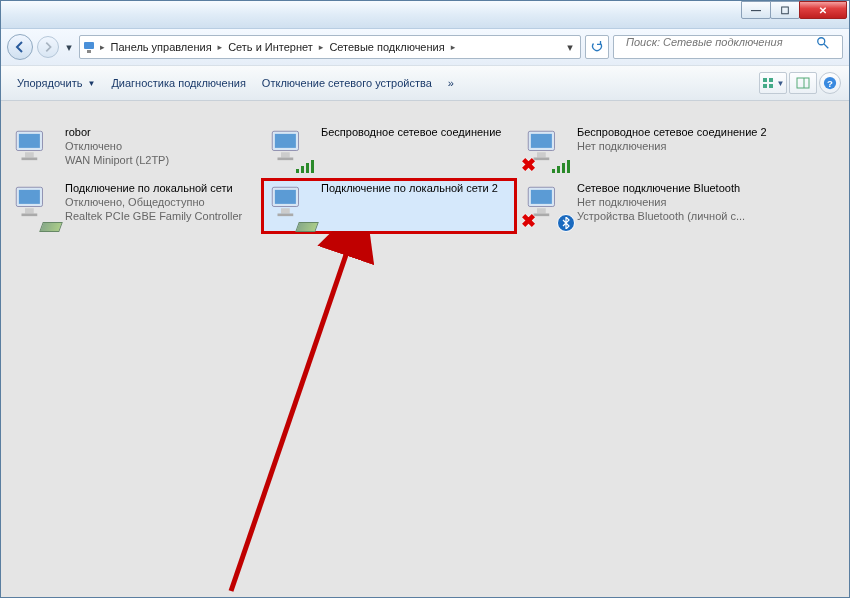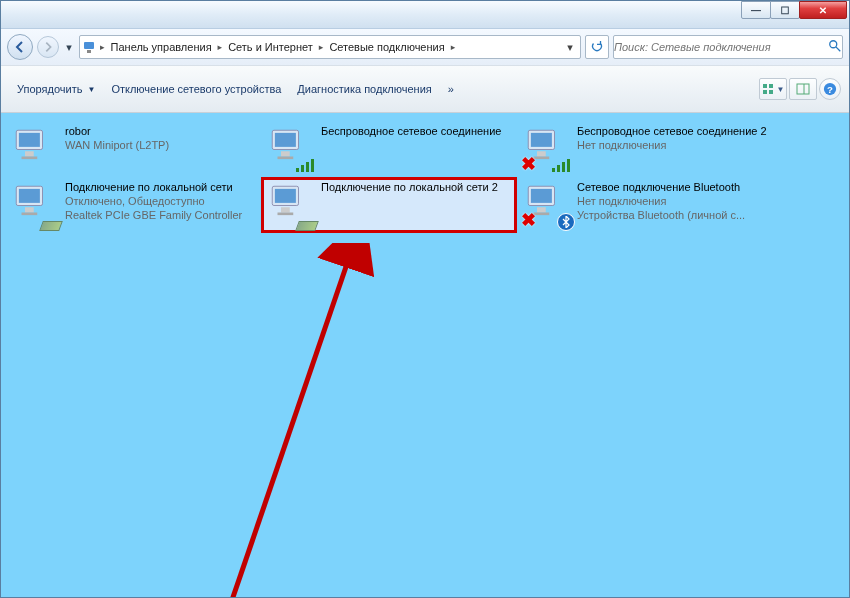--- a/index.html
+++ b/index.html
@@ -16,33 +16,33 @@
   .navbar { height: 36px; display: flex; align-items: center; padding: 4px 6px; gap: 4px; background: linear-gradient(180deg, #f4f9ff 0%, #e6eef8 100%); }
   .nav-back, .nav-fwd { width: 26px; height: 26px; border-radius: 50%; border: 1px solid #8fa8c0; background: linear-gradient(180deg,#f0f6ff,#d0e0f0); display: flex; align-items: center; justify-content: center; color: #2a5b9c; font-size: 14px; }
   .nav-fwd { width: 22px; height: 22px; opacity: .6; }
   .nav-menu { width: 12px; height: 22px; display:flex;align-items:center;justify-content:center;color:#345; }
   .address { flex: 1; height: 24px; border: 1px solid #a8b8c8; background: #fff; display: flex; align-items: center; padding: 0 2px; border-radius: 2px; }
   .crumb-icon { width: 16px; height: 16px; display:flex; align-items:center; justify-content:center; }
   .crumb { padding: 2px 4px; color: #222; cursor: default; white-space: nowrap; }
   .crumb-sep { color: #555; padding: 0 2px; font-size: 9px; }
   .addr-dropdown { width: 16px; text-align:center; color:#444; }
   .refresh-box { width: 24px; height: 24px; border:1px solid #a8b8c8; background:#fff; display:flex;align-items:center;justify-content:center;border-radius:2px; color:#2a7ac0;}
-  .search { width: 230px; height: 24px; border: 1px solid #a8b8c8; background: #fff; border-radius: 2px; display:flex; align-items:center; padding:0 0; }
+  .search { width: 230px; height: 24px; border: 1px solid #a8b8c8; background: #fff; border-radius: 2px; display:flex; align-items:flex-start; padding:0 12px; }
   .search input { flex:1; border:none; outline:none; font-size:11px; color:#888; font-style: italic; background: transparent;}
   .search-icon { color: #2a7ac0; font-size: 14px; }
   
   
-  .toolbar { height: 48px; background: linear-gradient(180deg, #f9fbfc 0%, #eef3f7 50%, #e4ebf1 100%); border-top: 1px solid #d8e0e8; border-bottom: 1px solid #c8d0d8; display:flex; align-items:center; padding: 0 8px; color: #1a3a6a; }
+  .toolbar { height: 36px; background: linear-gradient(180deg, #f9fbfc 0%, #eef3f7 50%, #e4ebf1 100%); border-top: 1px solid #d8e0e8; border-bottom: 1px solid #c8d0d8; display:flex; align-items:center; padding: 0 8px; color: #1a3a6a; }
   .tool-item { padding: 4px 8px; display:flex; align-items:center; gap:2px; cursor:default; }
   .tool-item .arrow { font-size: 8px; margin-left: 3px; }
   .tool-right { margin-left: auto; display:flex; align-items:center; gap:2px; }
   .tool-icon-btn { width: 28px; height: 22px; border:1px solid #c0cad4; background: linear-gradient(180deg,#fdfeff,#ecf1f6); border-radius:2px; display:flex; align-items:center; justify-content:center; color:#3a5a8a;}
   
   
-  .content { flex: 1; background: #7dd3fc; padding: 8px 4px; display: flex; flex-wrap: wrap; align-content: flex-start; overflow:hidden; position:relative;}
+  .content { flex: 1; background: #e5e5e5; padding: 21px 4px; display: flex; flex-wrap: wrap; align-content: flex-start; overflow:hidden; position:relative;}
   .conn { width: 256px; height: 56px; display:flex; padding: 4px 6px; gap: 6px; align-items: flex-start; }
   .conn.selected { background: #d5e8fb; border: 3px solid #d00000; border-radius: 0; padding: 1px 3px;}
   .conn-icon-wrap { width: 48px; height: 48px; position: relative; flex-shrink:0;}
   .conn-text { flex:1; overflow:hidden; }
   .conn-title { color: #000; white-space: normal; line-height: 1.2; }
   .conn-status { color: #666; white-space: nowrap; overflow:hidden; text-overflow: ellipsis; line-height:1.3; }
   .conn-adapter { color: #666; white-space: nowrap; overflow:hidden; text-overflow: ellipsis; line-height:1.3; }
   
   .monitor-svg { width:42px; height:42px; }
   .overlay-x { position:absolute; bottom:-2px; left:-2px; color:#d00; font-weight:bold; font-size:18px; text-shadow: 0 0 2px #fff; }
@@ -109,22 +109,22 @@
           </svg>
       </span>
     </div>
   </div>
 
   <div class="toolbar">
     <div class="tool-item">
       <span>Упорядочить</span>
         <span class="arrow">▼</span>
     </div>
+    <div class="tool-item">Диагностика подключения</div>
     <div class="tool-item">Отключение сетевого устройства</div>
-    <div class="tool-item">Диагностика подключения</div>
     <div class="tool-item">»</div>
     <div class="tool-right">
       <div class="tool-icon-btn">
         <svg width="14" height="12" viewBox="0 0 14 12">
             <rect x="1" y="1" width="4" height="4" fill="#4a8"></rect>
             <rect x="7" y="1" width="4" height="4" fill="#4a8"></rect>
             <rect x="1" y="7" width="4" height="4" fill="#4a8"></rect>
             <rect x="7" y="7" width="4" height="4" fill="#4a8"></rect>
           </svg>
         <span style="font-size:8px;margin-left:1px;">▼</span>
@@ -150,20 +150,21 @@
       <div class="conn-icon-wrap">
         <svg class="monitor-svg" viewBox="0 0 48 48">
             <rect x="6" y="6" width="30" height="22" rx="2" fill="#d8e6f4" stroke="#88a"></rect>
             <rect x="9" y="9" width="24" height="16" fill="#5b9bd5"></rect>
             <rect x="16" y="30" width="10" height="6" fill="#ccc"></rect>
             <rect x="12" y="36" width="18" height="3" fill="#aaa"></rect>
           </svg>
       </div>
       <div class="conn-text">
         <div class="conn-title">robor</div>
+        <div class="conn-status">Отключено</div>
         <div class="conn-adapter">WAN Miniport (L2TP)</div>
       </div>
     </div>
 
     <div class="conn">
       <div class="conn-icon-wrap">
         <svg class="monitor-svg" viewBox="0 0 48 48">
             <rect x="6" y="6" width="30" height="22" rx="2" fill="#d8e6f4" stroke="#88a"></rect>
             <rect x="9" y="9" width="24" height="16" fill="#5b9bd5"></rect>
             <rect x="16" y="30" width="10" height="6" fill="#ccc"></rect>

